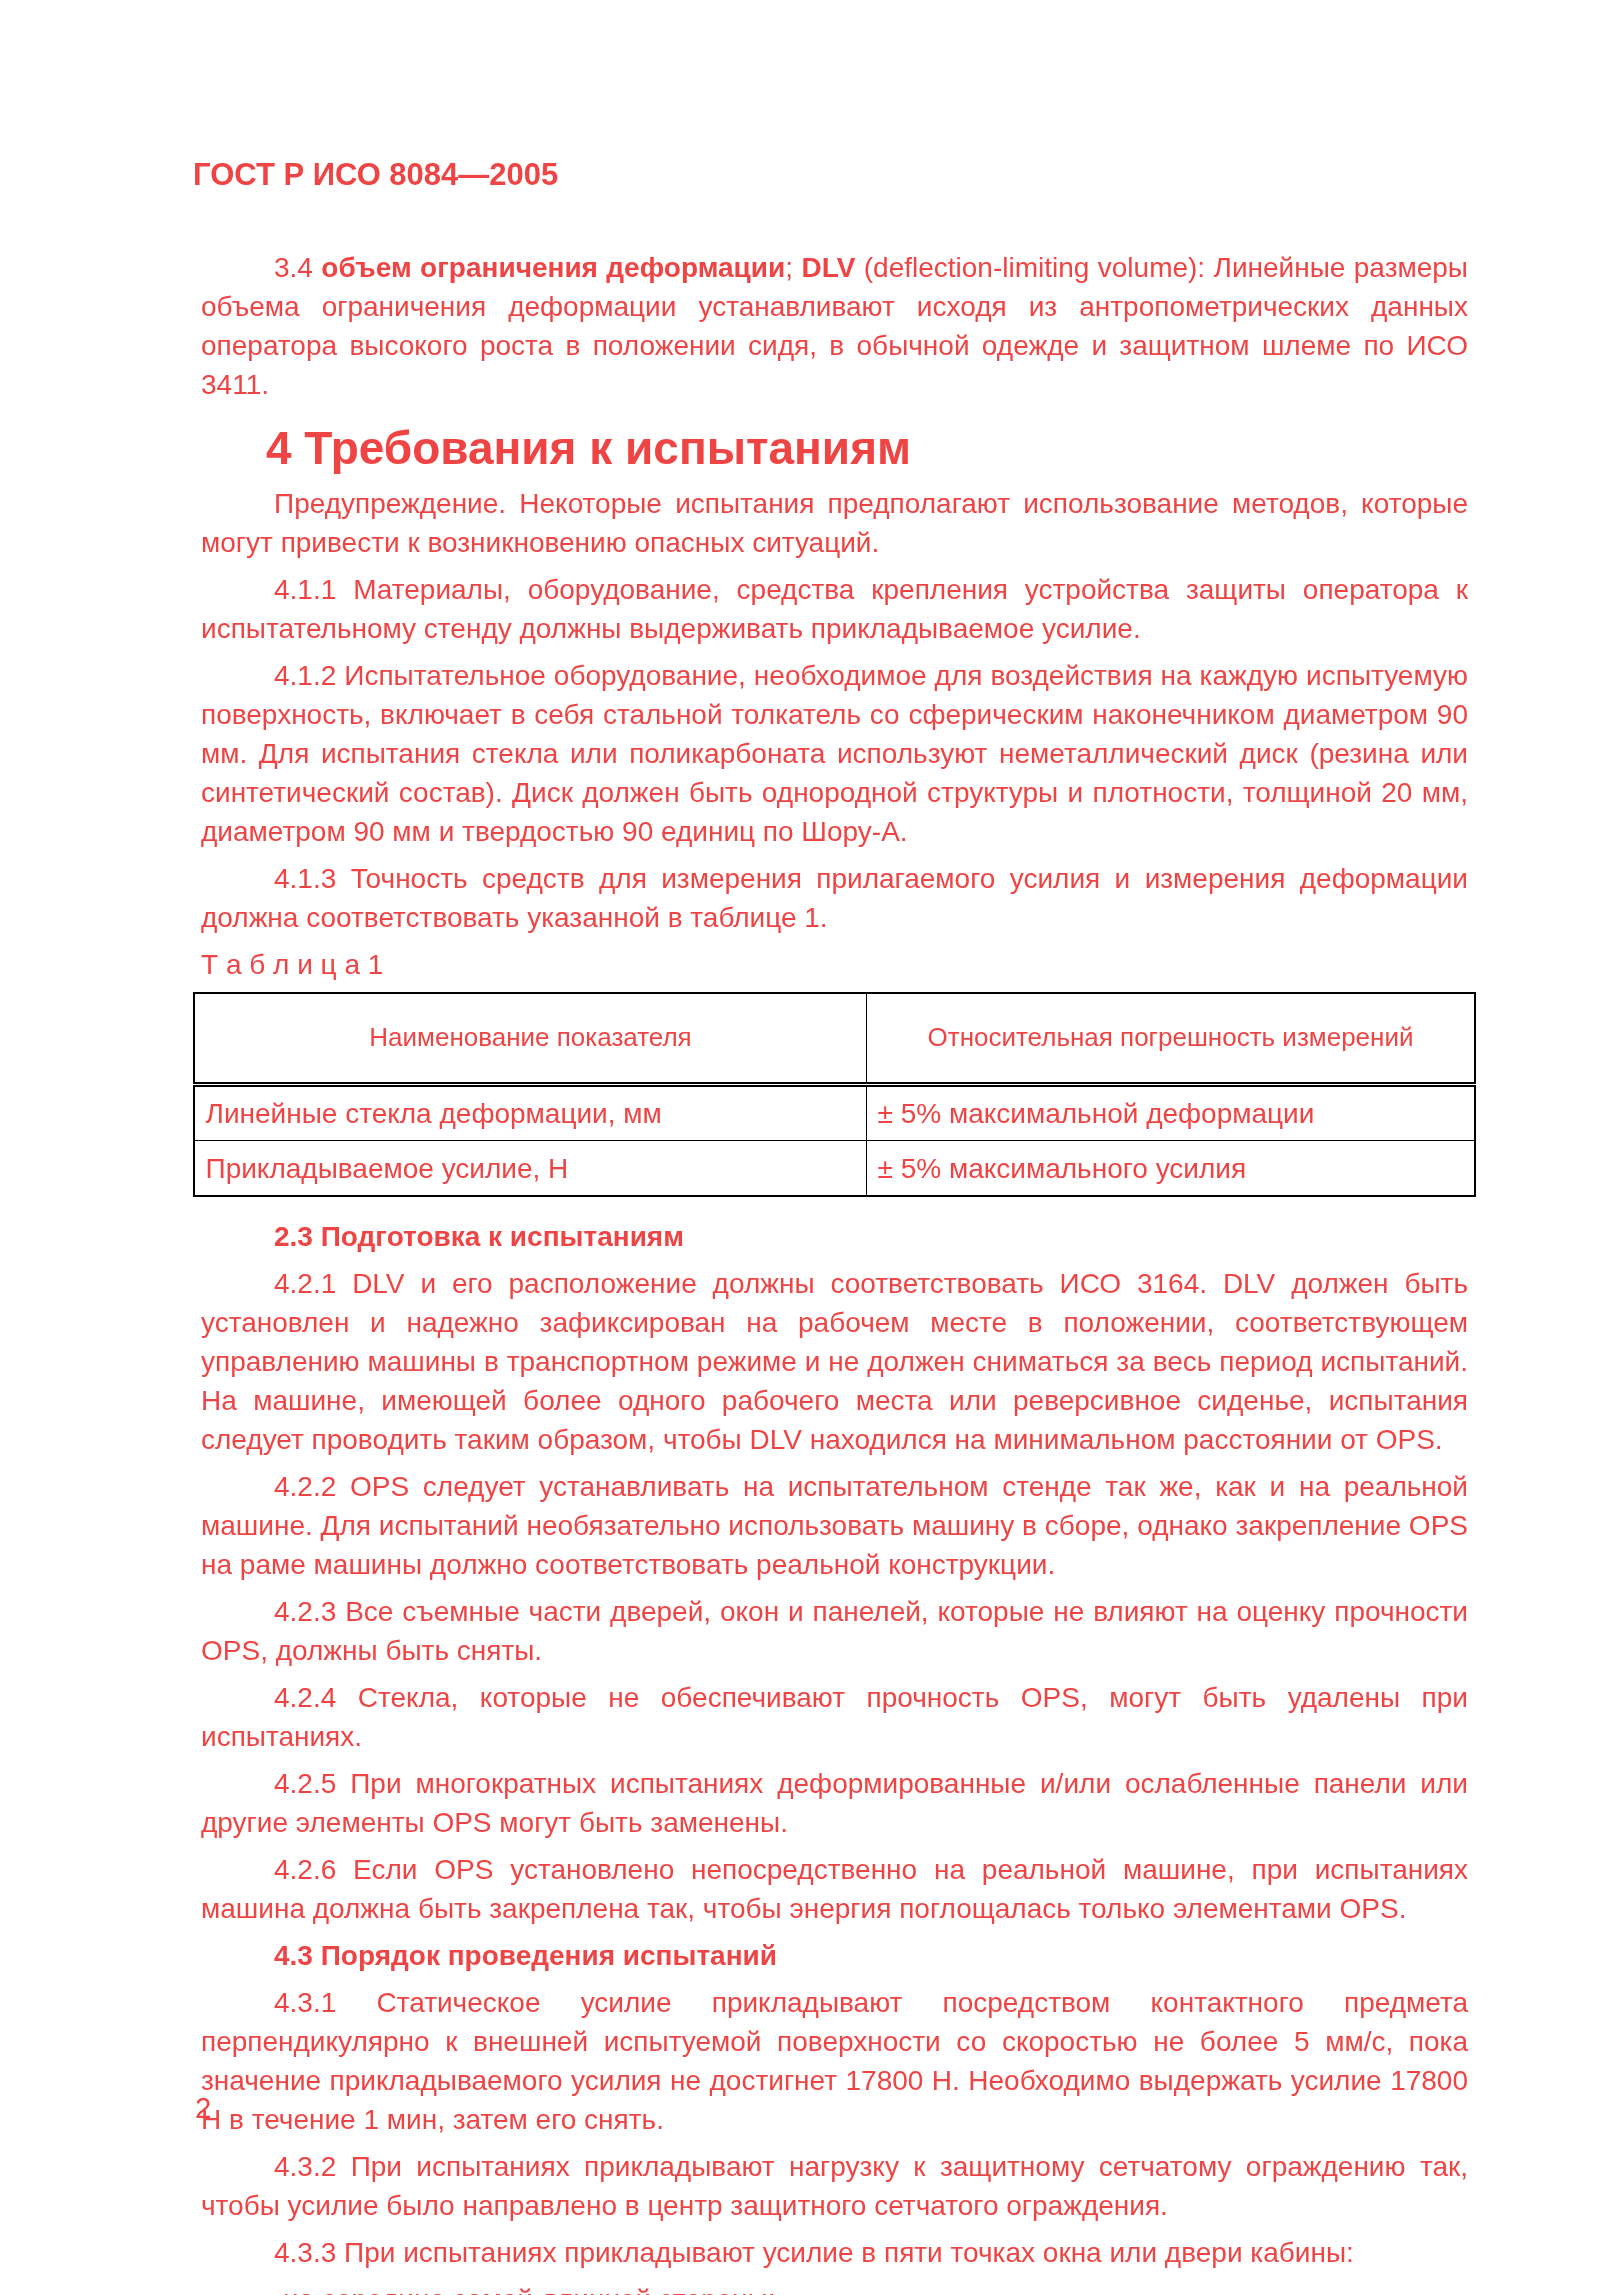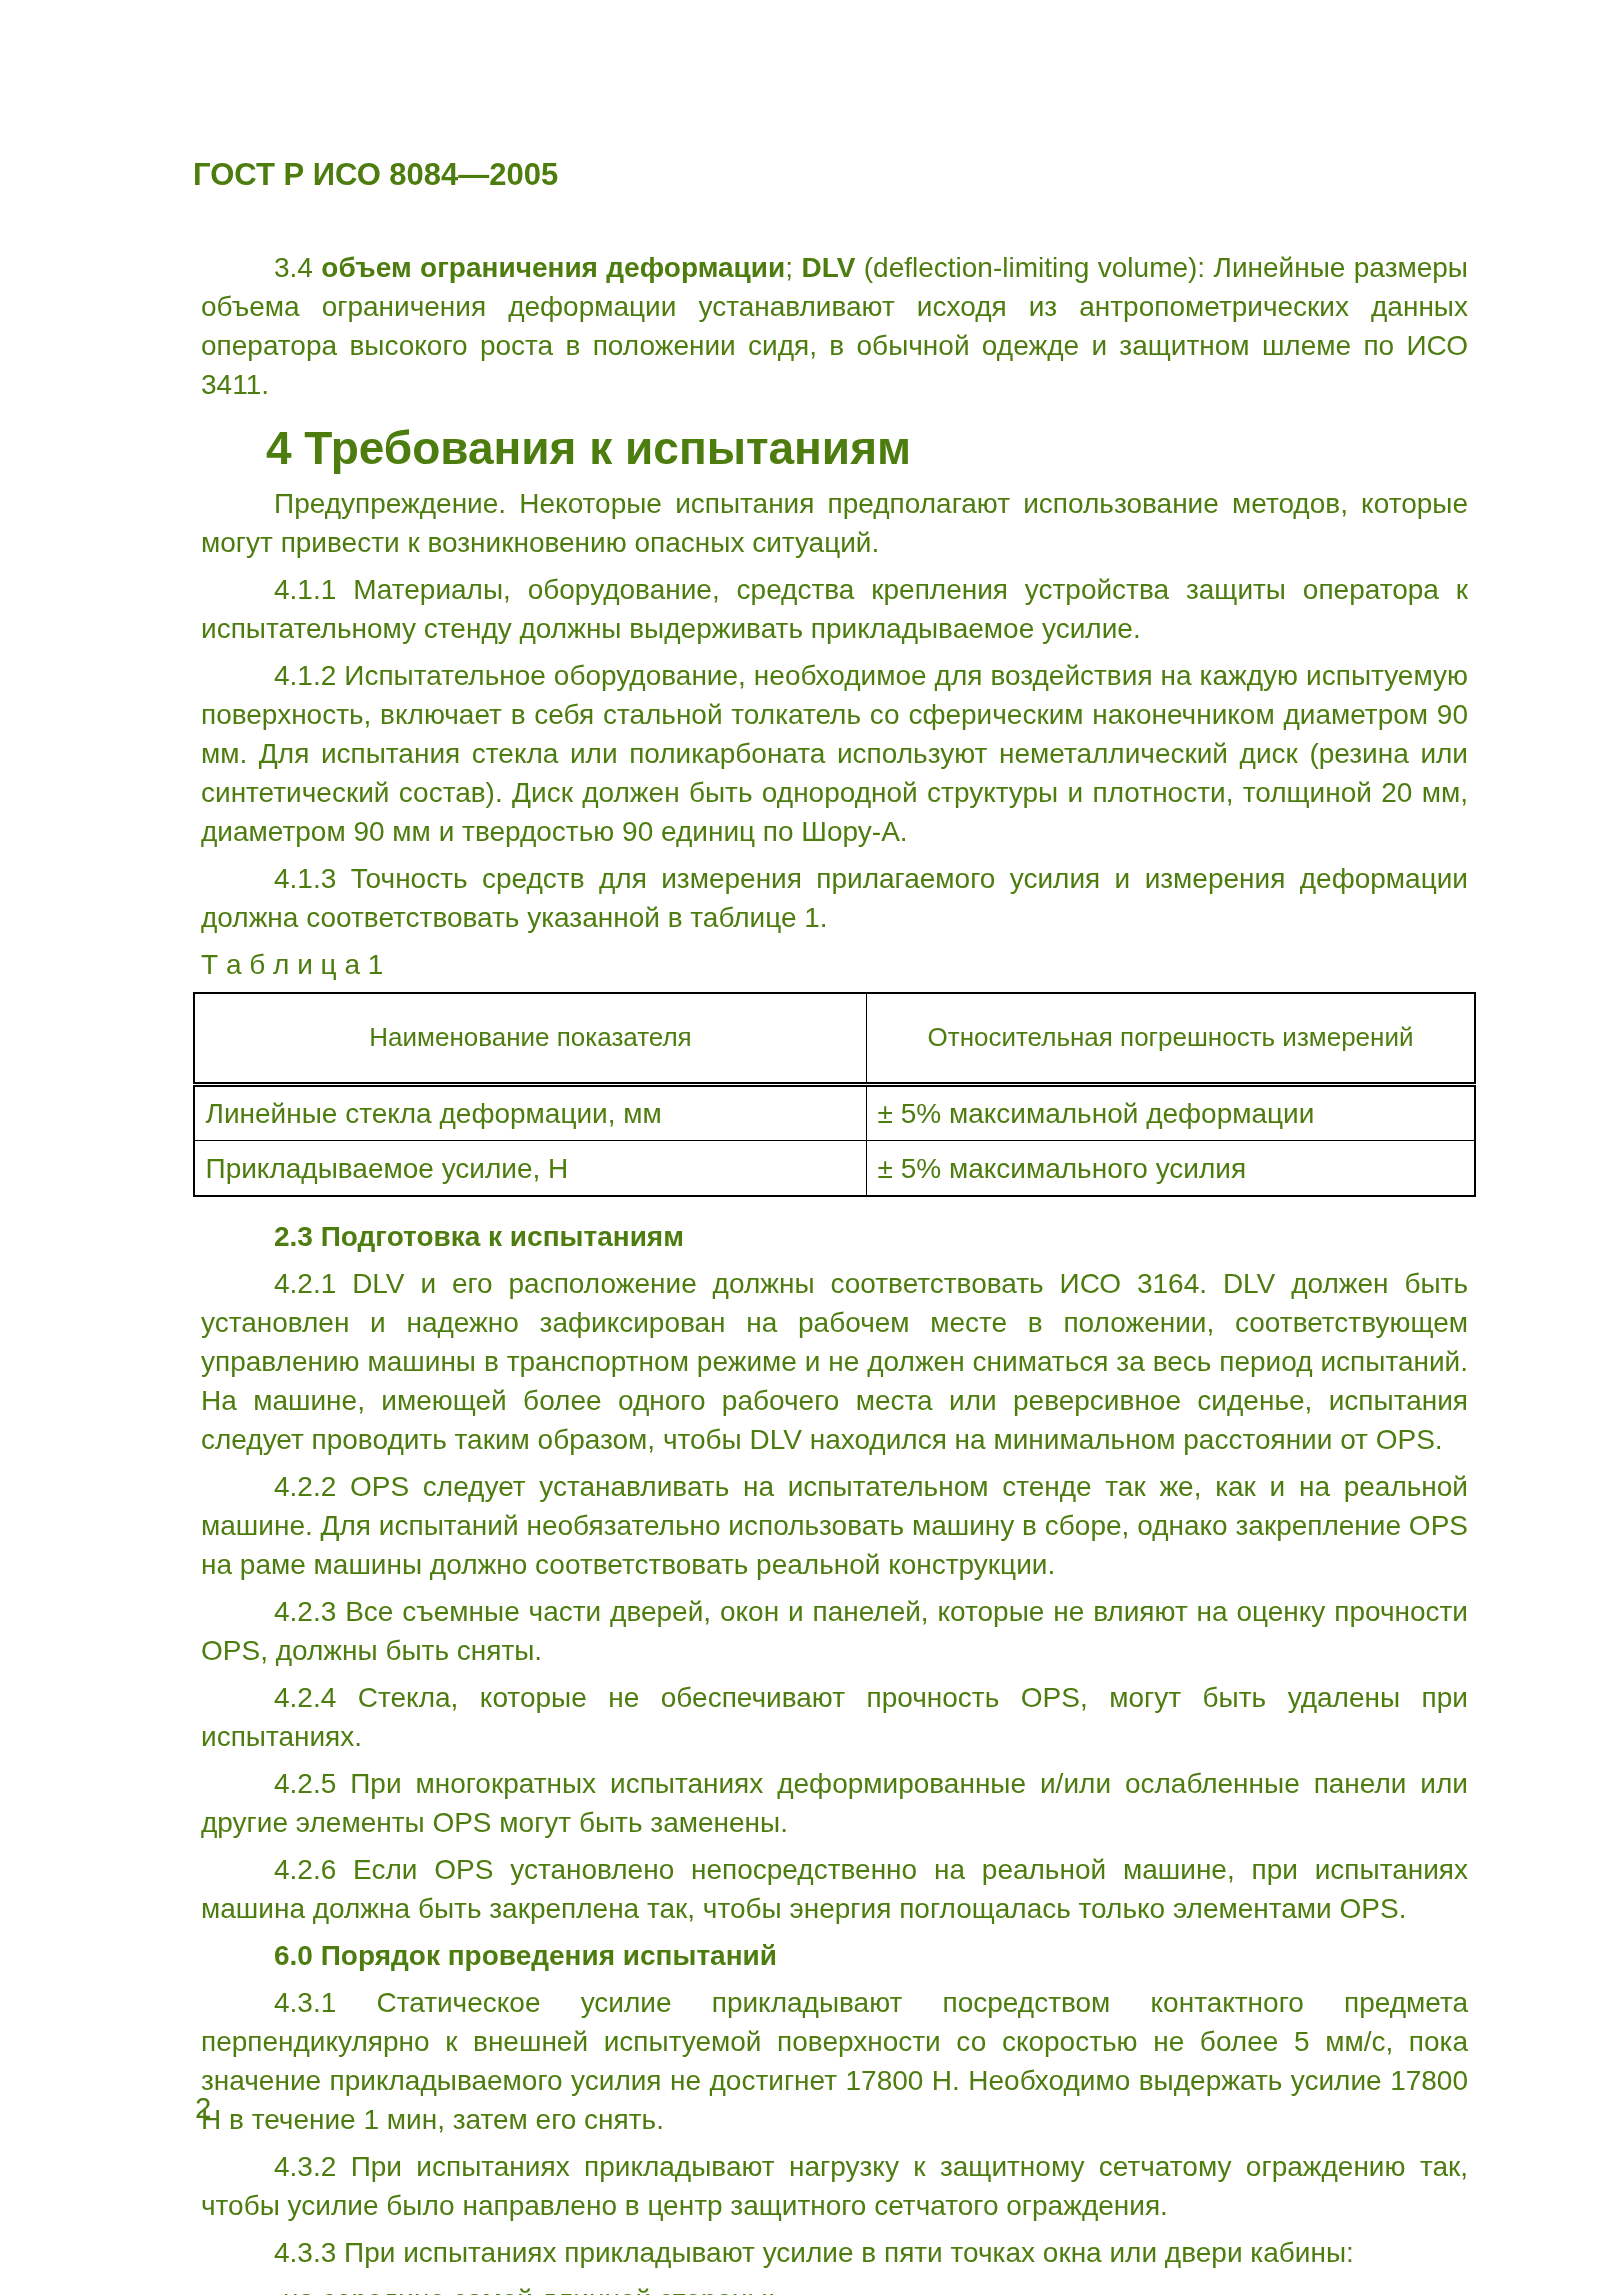--- a/index.html
+++ b/index.html
@@ -1,18 +1,18 @@
 <!DOCTYPE html>
 <html lang="ru" style="font-size:10.5px"><head>
 <meta charset="utf-8">
 <style>
   html,body{margin:0;padding:0;background:#ffffff;}
   .page{
     width:1623px;height:2295px;box-sizing:border-box;position:relative;overflow:hidden;
-    background:#ffffff;color:#4d7c0f;
+    background:#ffffff;color:#ef4444;
     font-family:"Liberation Sans","DejaVu Sans",sans-serif;
     font-size:28px;line-height:39px;
     padding:157px 147px 0 193px;
   }
   .doc-header{font-weight:bold;font-size:31px;line-height:35px;margin:0 0 56px 0;}
   p.body{margin:8px;text-indent:73px;text-align:justify;}
   p.noindent{text-indent:0;}
   .h-main{font-weight:bold;font-size:46px;line-height:41px;margin:23.6px 0 15.7px 0;text-indent:73px;}
   .h-sub{font-weight:bold;margin:7.9px 0 0 0;text-indent:73px;text-align:left;}
   .b{font-weight:bold;}
@@ -75,21 +75,21 @@
   </table>
 
   <p class="body h-sub" style="margin-top:19.6px;">2.3 Подготовка к испытаниям</p>
   <p class="body">4.2.1 DLV и его расположение должны соответствовать ИСО 3164. DLV должен быть установлен и надежно зафиксирован на рабочем месте в положении, соответствующем управлению машины в транспортном режиме и не должен сниматься за весь период испытаний. На машине, имеющей более одного рабочего места или реверсивное сиденье, испытания следует проводить таким образом, чтобы DLV находился на минимальном расстоянии от OPS.</p>
   <p class="body">4.2.2 OPS следует устанавливать на испытательном стенде так же, как и на реальной машине. Для испытаний необязательно использовать машину в сборе, однако закрепление OPS на раме машины должно соответствовать реальной конструкции.</p>
   <p class="body">4.2.3 Все съемные части дверей,  окон и панелей, которые не влияют на оценку прочности OPS, должны быть сняты.</p>
   <p class="body">4.2.4 Стекла, которые не обеспечивают прочность OPS, могут быть удалены при испытаниях.</p>
   <p class="body">4.2.5 При многократных испытаниях деформированные и/или ослабленные панели или другие элементы OPS могут быть заменены.</p>
   <p class="body">4.2.6 Если OPS установлено непосредственно на реальной машине, при испытаниях машина должна быть закреплена так, чтобы энергия поглощалась только элементами OPS.</p>
 
-  <p class="body h-sub">6.0 Порядок проведения испытаний</p>
+  <p class="body h-sub">4.3 Порядок проведения испытаний</p>
   <p class="body">4.3.1 Статическое усилие прикладывают посредством контактного предмета перпендикулярно к внешней испытуемой поверхности со скоростью не более 5 мм/с, пока значение прикладываемого усилия не достигнет 17800 Н. Необходимо выдержать усилие 17800 Н в течение 1 мин, затем его снять.</p>
   <p class="body">4.3.2 При испытаниях прикладывают нагрузку к защитному сетчатому ограждению так, чтобы усилие было направлено в центр  защитного сетчатого ограждения.</p>
   <p class="body">4.3.3 При испытаниях прикладывают усилие в пяти точках окна или двери кабины:</p>
 
   <div class="list">
     <p>- на середине самой длинной стороны;</p>
     <p>- в центре;</p>
     <p>- на середине самой короткой стороны;</p>
 
   </div>

